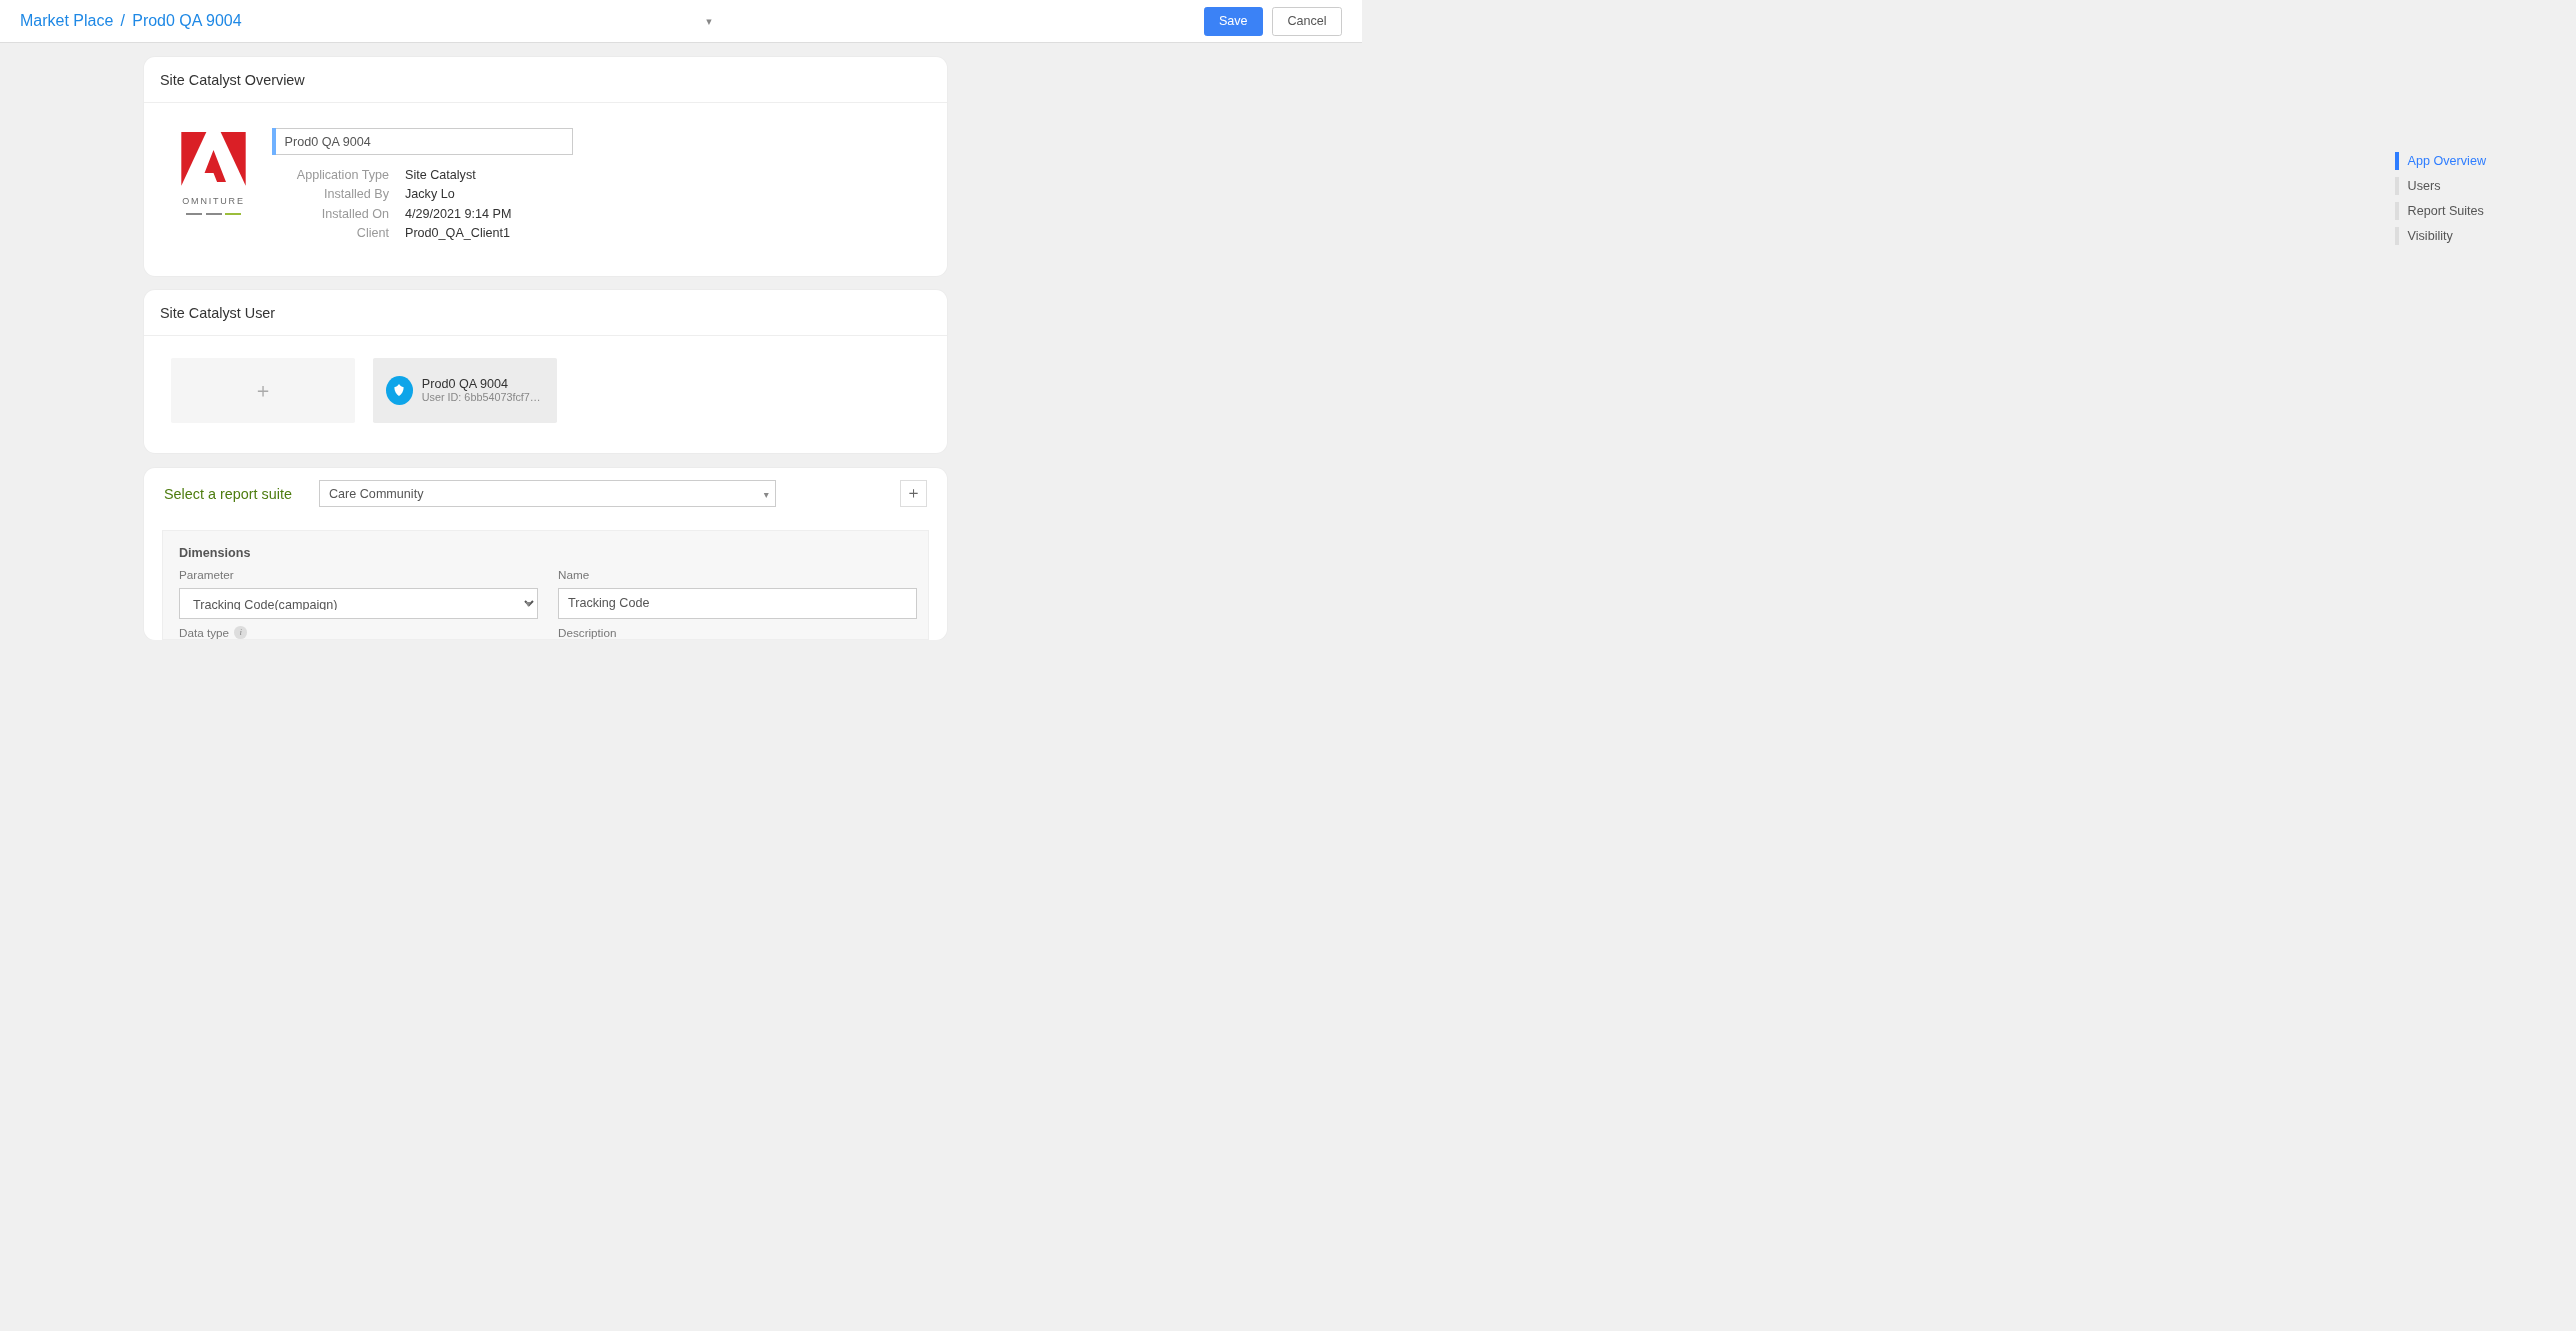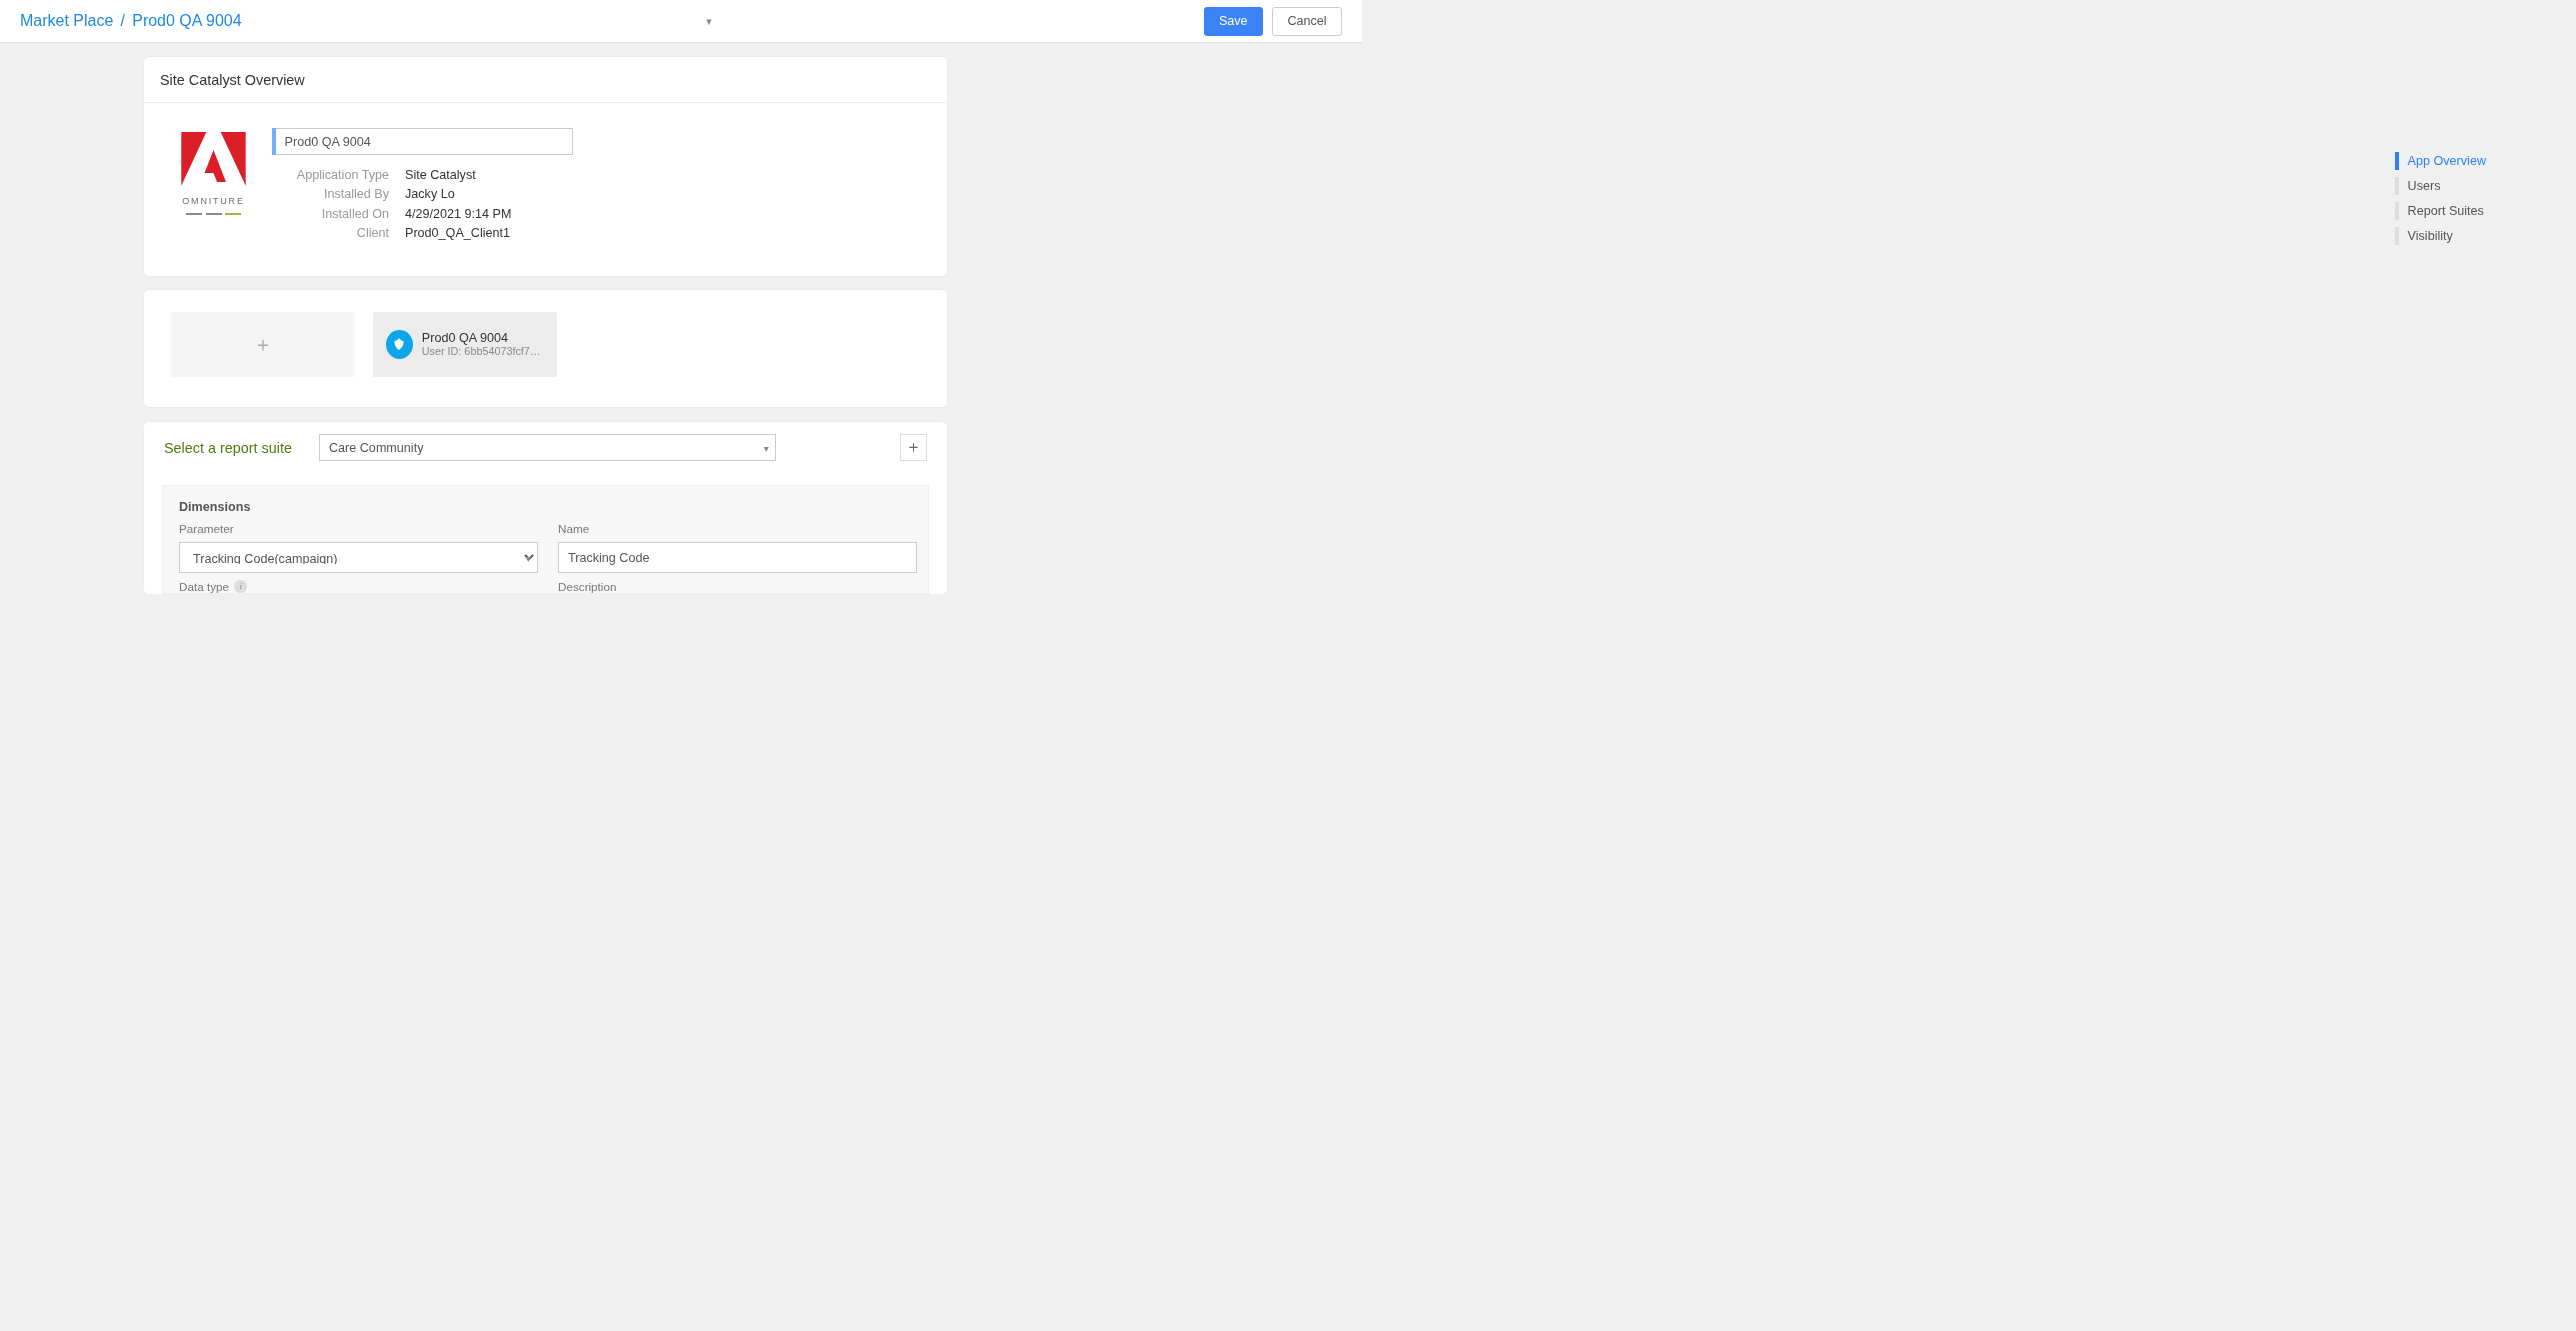--- a/index.html
+++ b/index.html
@@ -62,21 +62,21 @@
 }
 .side-nav {
   position: fixed;
   right: 90px;
   top: 148px;
 }
 
 .panel {
   background: #fff;
   margin-top: 14.4px;
-  border-radius: 5px;
+  border-radius: 11px;
   box-shadow: 0 0 0 0.9px rgba(0,0,0,0.02);
 }
 .panel-header {
   font-size: 14.4px;
   font-weight: 500;
   color: #333;
   padding: 14.4px 16px;
   border-bottom: 0.9px solid #eee;
 }
 
@@ -259,20 +259,21 @@
             <div class="meta-label">Installed On</div>
             <div class="meta-value">4/29/2021 9:14 PM</div>
             <div class="meta-label">Client</div>
             <div class="meta-value">Prod0_QA_Client1</div>
           </div>
         </div>
       </div>
     </div>
 
     <div class="panel">
+      <div class="panel-header">Site Catalyst User</div>
       <div class="user-cards">
         <div class="card add">
           <span class="plus-icon">＋</span>
         </div>
         <div class="card user">
           <div class="user-avatar">
             <svg viewBox="0 0 24 24">
                 <path d="M12 3 C10 6 8 7 5 8 C5 14 8 19 12 21 C16 19 19 14 19 8 C16 7 14 6 12 3 Z" fill="#fff"></path>
               </svg>
           </div>

